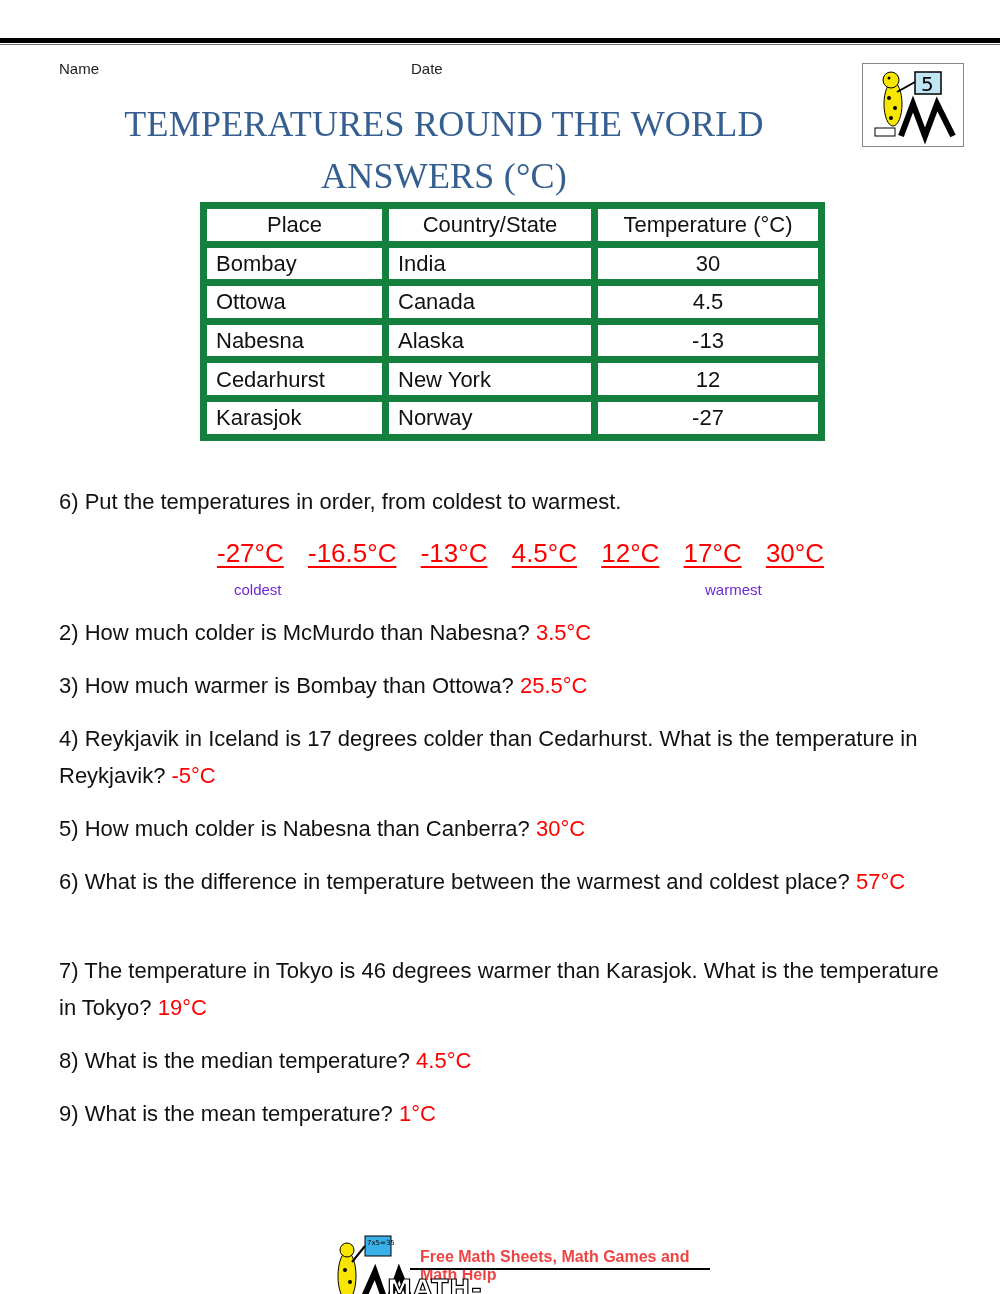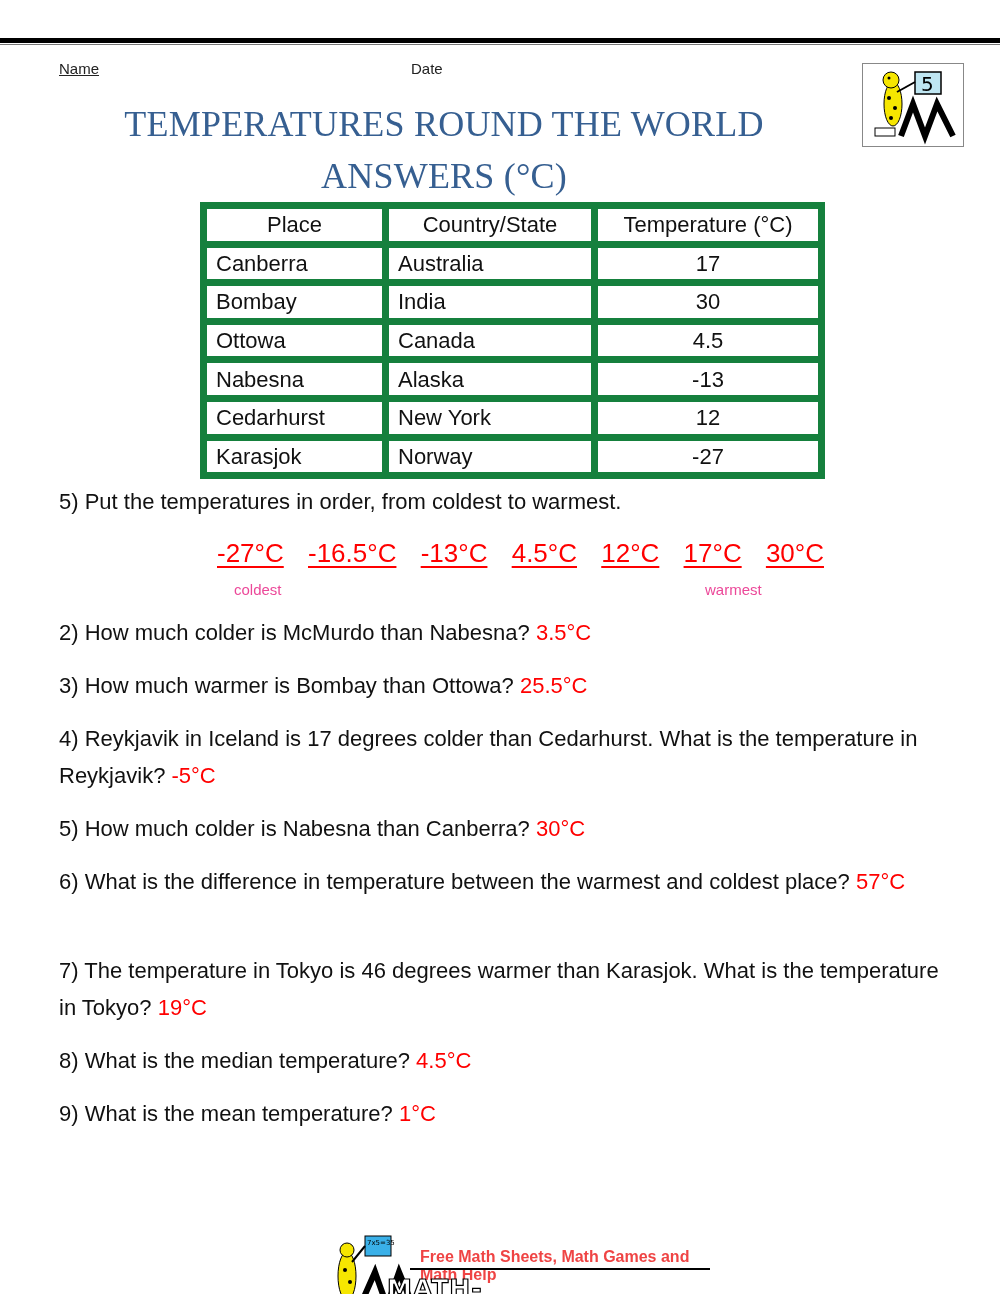--- a/index.html
+++ b/index.html
@@ -1,38 +1,38 @@
 <!DOCTYPE html>
 <html><head>
 <meta charset="utf-8">
 <style>
   html, body { margin: 0; padding: 0; background: #ffffff; }
   body { width: 1000px; height: 1294px; position: relative; overflow: hidden;
          font-family: "Liberation Sans", "DejaVu Sans", sans-serif; color: #111; }
   .top-rule { position: absolute; left: 0; top: 38px; width: 1000px; height: 5px; background: #000; }
   .top-rule2 { position: absolute; left: 0; top: 44px; width: 1000px; height: 1px; background: #777; }
   .field-label { position: absolute; top: 60px; font-size: 15px; color: #222; }
-  .name-label { left: 59px; text-decoration: underline; }
+  .name-label { left: 59px; }
   .date-label { left: 411px; }
   .logo-box { position: absolute; left: 862px; top: 63px; width: 100px; height: 82px; border: 1px solid #888; background: #fff; }
   .title { position: absolute; left: 0; width: 888px; text-align: center;
            font-family: "Liberation Serif", "DejaVu Serif", serif; color: #365f91; font-size: 36px; letter-spacing: 0.2px; }
   .title1 { top: 103px; }
   .title2 { top: 155px; }
   table.data { position: absolute; left: 200px; top: 202px; border-collapse: collapse; font-size: 22px; }
   table.data td, table.data th { border: 7px solid #15803d; height: 31.6px; padding: 0 9px; font-weight: normal; line-height: 31px; }
   table.data th { text-align: center; }
   .c1 { width: 157px; }
   .c2 { width: 184px; }
   .c3 { width: 202px; text-align: center; }
   .q { position: absolute; left: 59px; font-size: 22px; line-height: 37px; width: 900px; }
   .ans { color: #ff0000; }
   .order-row { position: absolute; top: 538px; left: 217px; font-size: 26px; color: #ff0000; white-space: nowrap; }
   .order-row span { text-decoration: underline; text-underline-offset: 4px; margin-right: 17px; display: inline-block; }
-  .small-label { position: absolute; top: 581px; font-size: 15px; color: #ec4899; }
+  .small-label { position: absolute; top: 581px; font-size: 15px; color: #6d28d9; }
   .coldest { left: 234px; }
   .warmest { left: 705px; }
   .footer { position: absolute; left: 325px; top: 1232px; width: 390px; height: 80px; }
   .footer-tag { position: absolute; left: 95px; top: 16px; font-size: 16px; font-weight: bold; color: #ef4444; }
   .footer-rule { position: absolute; left: 85px; top: 36px; width: 300px; height: 2px; background: #000; }
   .footer-brand { position: absolute; left: 62px; top: 42px; font-size: 25px; font-weight: bold; letter-spacing: 1px;
                   color: #fff; -webkit-text-stroke: 1.2px #000; font-family: "DejaVu Sans", sans-serif; }
 </style>
 </head>
 <body>
@@ -63,25 +63,20 @@
 <div class="title title2">ANSWERS (°C)</div>
 
 <table class="data">
   <tbody>
       <tr>
     <th class="c1">Place</th>
     <th class="c2">Country/State</th>
     <th class="c3">Temperature (°C)</th>
   </tr>
   <tr>
-    <td class="c1">Canberra</td>
-    <td class="c2">Australia</td>
-    <td class="c3">17</td>
-  </tr>
-  <tr>
     <td class="c1">Bombay</td>
     <td class="c2">India</td>
     <td class="c3">30</td>
   </tr>
   <tr>
     <td class="c1">Ottowa</td>
     <td class="c2">Canada</td>
     <td class="c3">4.5</td>
   </tr>
   <tr>
@@ -96,21 +91,21 @@
   </tr>
   <tr>
     <td class="c1">Karasjok</td>
     <td class="c2">Norway</td>
     <td class="c3">-27</td>
   </tr>
 </tbody>
   </table>
 
 <div class="q" style="top:483px">
-  <span>5) Put the temperatures in order, from coldest to warmest.</span>
+  <span>6) Put the temperatures in order, from coldest to warmest.</span>
 </div>
 
 <div class="order-row">
   <span>-27°C</span>
   <span>-16.5°C</span>
   <span>-13°C</span>
   <span>4.5°C</span>
   <span>12°C</span>
   <span>17°C</span>
   <span>30°C</span>

